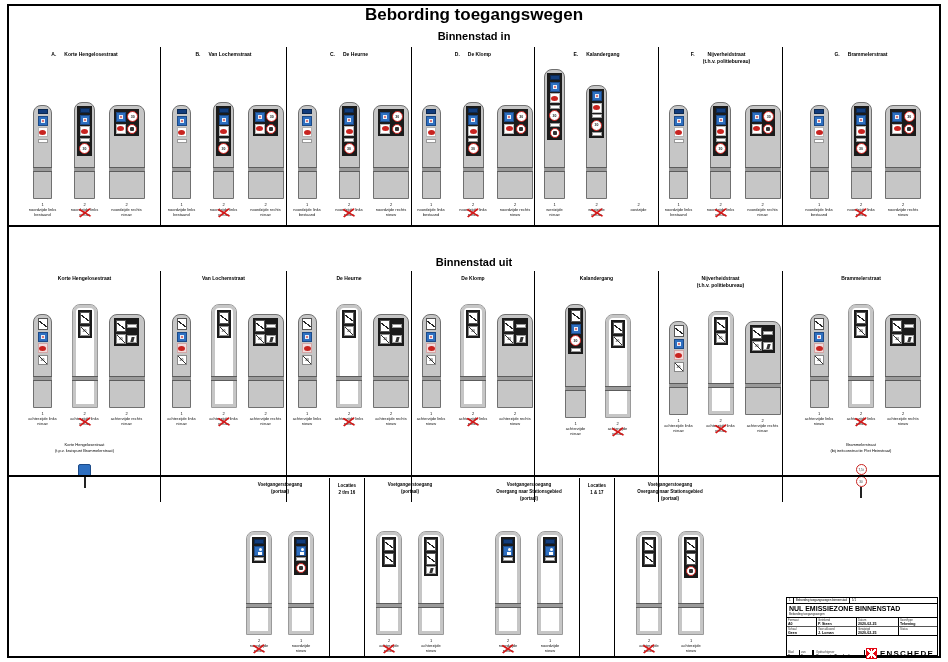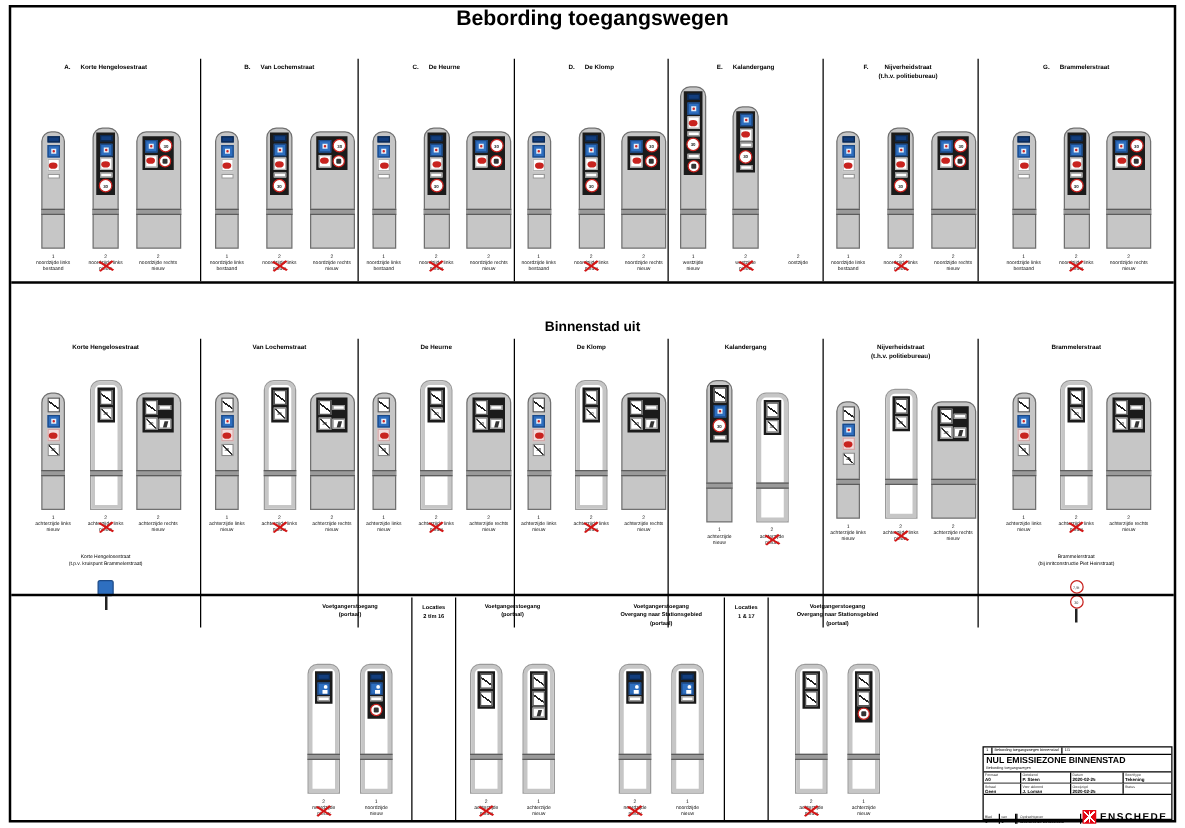--- a/index.html
+++ b/index.html
@@ -99,40 +99,41 @@
   .tb-strip span{border-right:1px solid #000;padding:0 2px;white-space:nowrap;overflow:hidden;}
   .tb-strip span:last-child{border-right:none;flex:1;}
   .tb-title{font-size:7px;font-weight:bold;padding:1px 2px 0;white-space:nowrap;}
   .tb-sub{font-size:3px;padding:0 2px 1px;border-bottom:1px solid #000;color:#222;}
   .tb-fields{display:grid;grid-template-columns:30px 40px 42px 38px;border-bottom:1px solid #000;}
   .tb-cell{border-right:1px solid #000;border-bottom:1px solid #555;padding:0 1px;min-height:8px;}
   .tb-cell:nth-child(4n){border-right:none;}
   .tb-cell:nth-child(n+5){border-bottom:none;}
   .tb-l{font-size:2.8px;color:#333;}
   .tb-v{font-size:3.6px;font-weight:bold;}
-  .tb-bottom{flex:1;display:flex;align-items:flex-end;margin-top:12px;}
+  .tb-bottom{flex:1;display:flex;align-items:center;margin-top:12px;}
   .tb-sheet{display:flex;border-right:1px solid #000;}
   .tb-sheet .tb-cell{border-bottom:none;min-width:10px;}
   .tb-client{border-right:1px solid #000;padding:0 2px;width:46px;}
   .tb-logo{display:flex;align-items:center;gap:3px;margin:auto 3px auto auto;}
   .logo-sq{width:11px;height:11px;background:#e30613;position:relative;flex:0 0 auto;}
   .logo-sq::after{content:"";position:absolute;inset:1px;
      background:linear-gradient(45deg,transparent 44%,#fff 44%,#fff 56%,transparent 56%),
                 linear-gradient(-45deg,transparent 44%,#fff 44%,#fff 56%,transparent 56%),
                 linear-gradient(90deg,transparent 44%,#fff 44%,#fff 56%,transparent 56%);}
   .logo-txt{font-weight:bold;font-size:8px;letter-spacing:1.2px;}
 </style>
 </head>
 <body>
 
 <div class="frame"></div>
 <h1 class="page-title">Bebording toegangswegen</h1>
 
 <div id="row-sections">
     <section class="rowsec rowsec0">
+      <div class="sectitle">Binnenstad in</div>
       <div class="colgrid">
         <div class="colcell">
           <div class="colhead">
             <span class="letter">A.</span>
             <span class="cname">
               <div>Korte Hengelosestraat</div>
             </span>
           </div>
           <div class="posts">
             <div class="postwrap">

